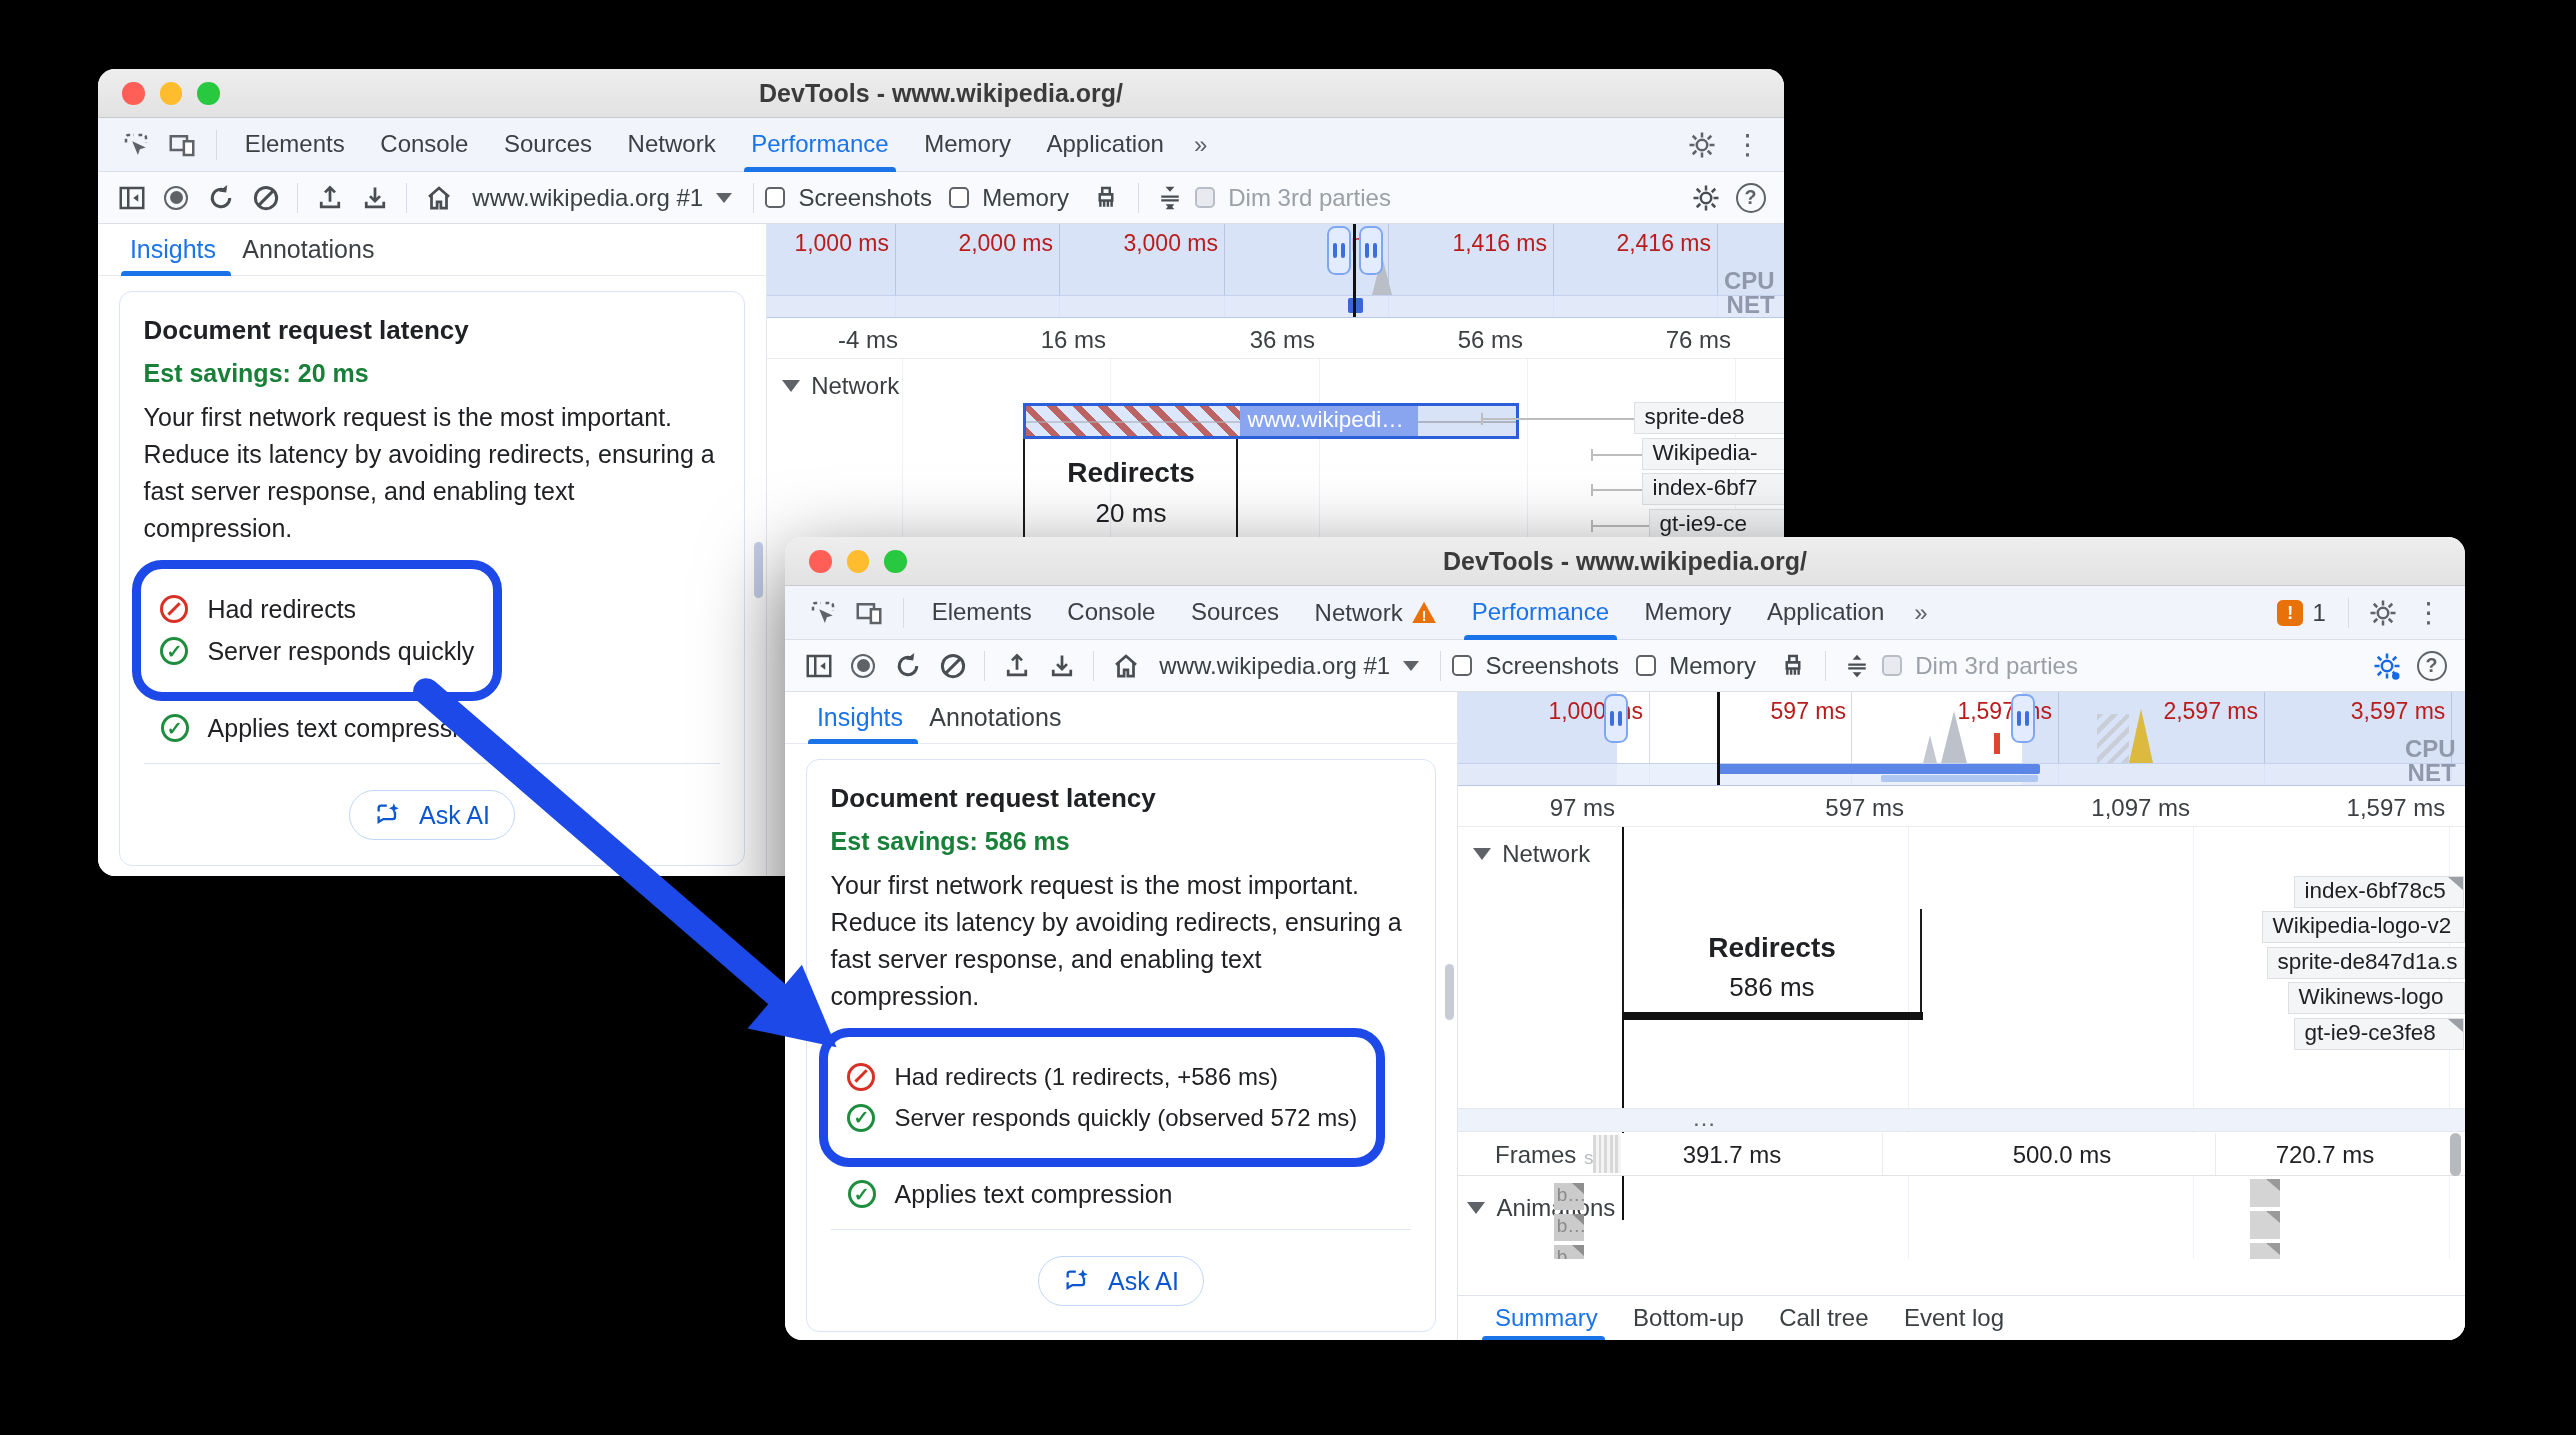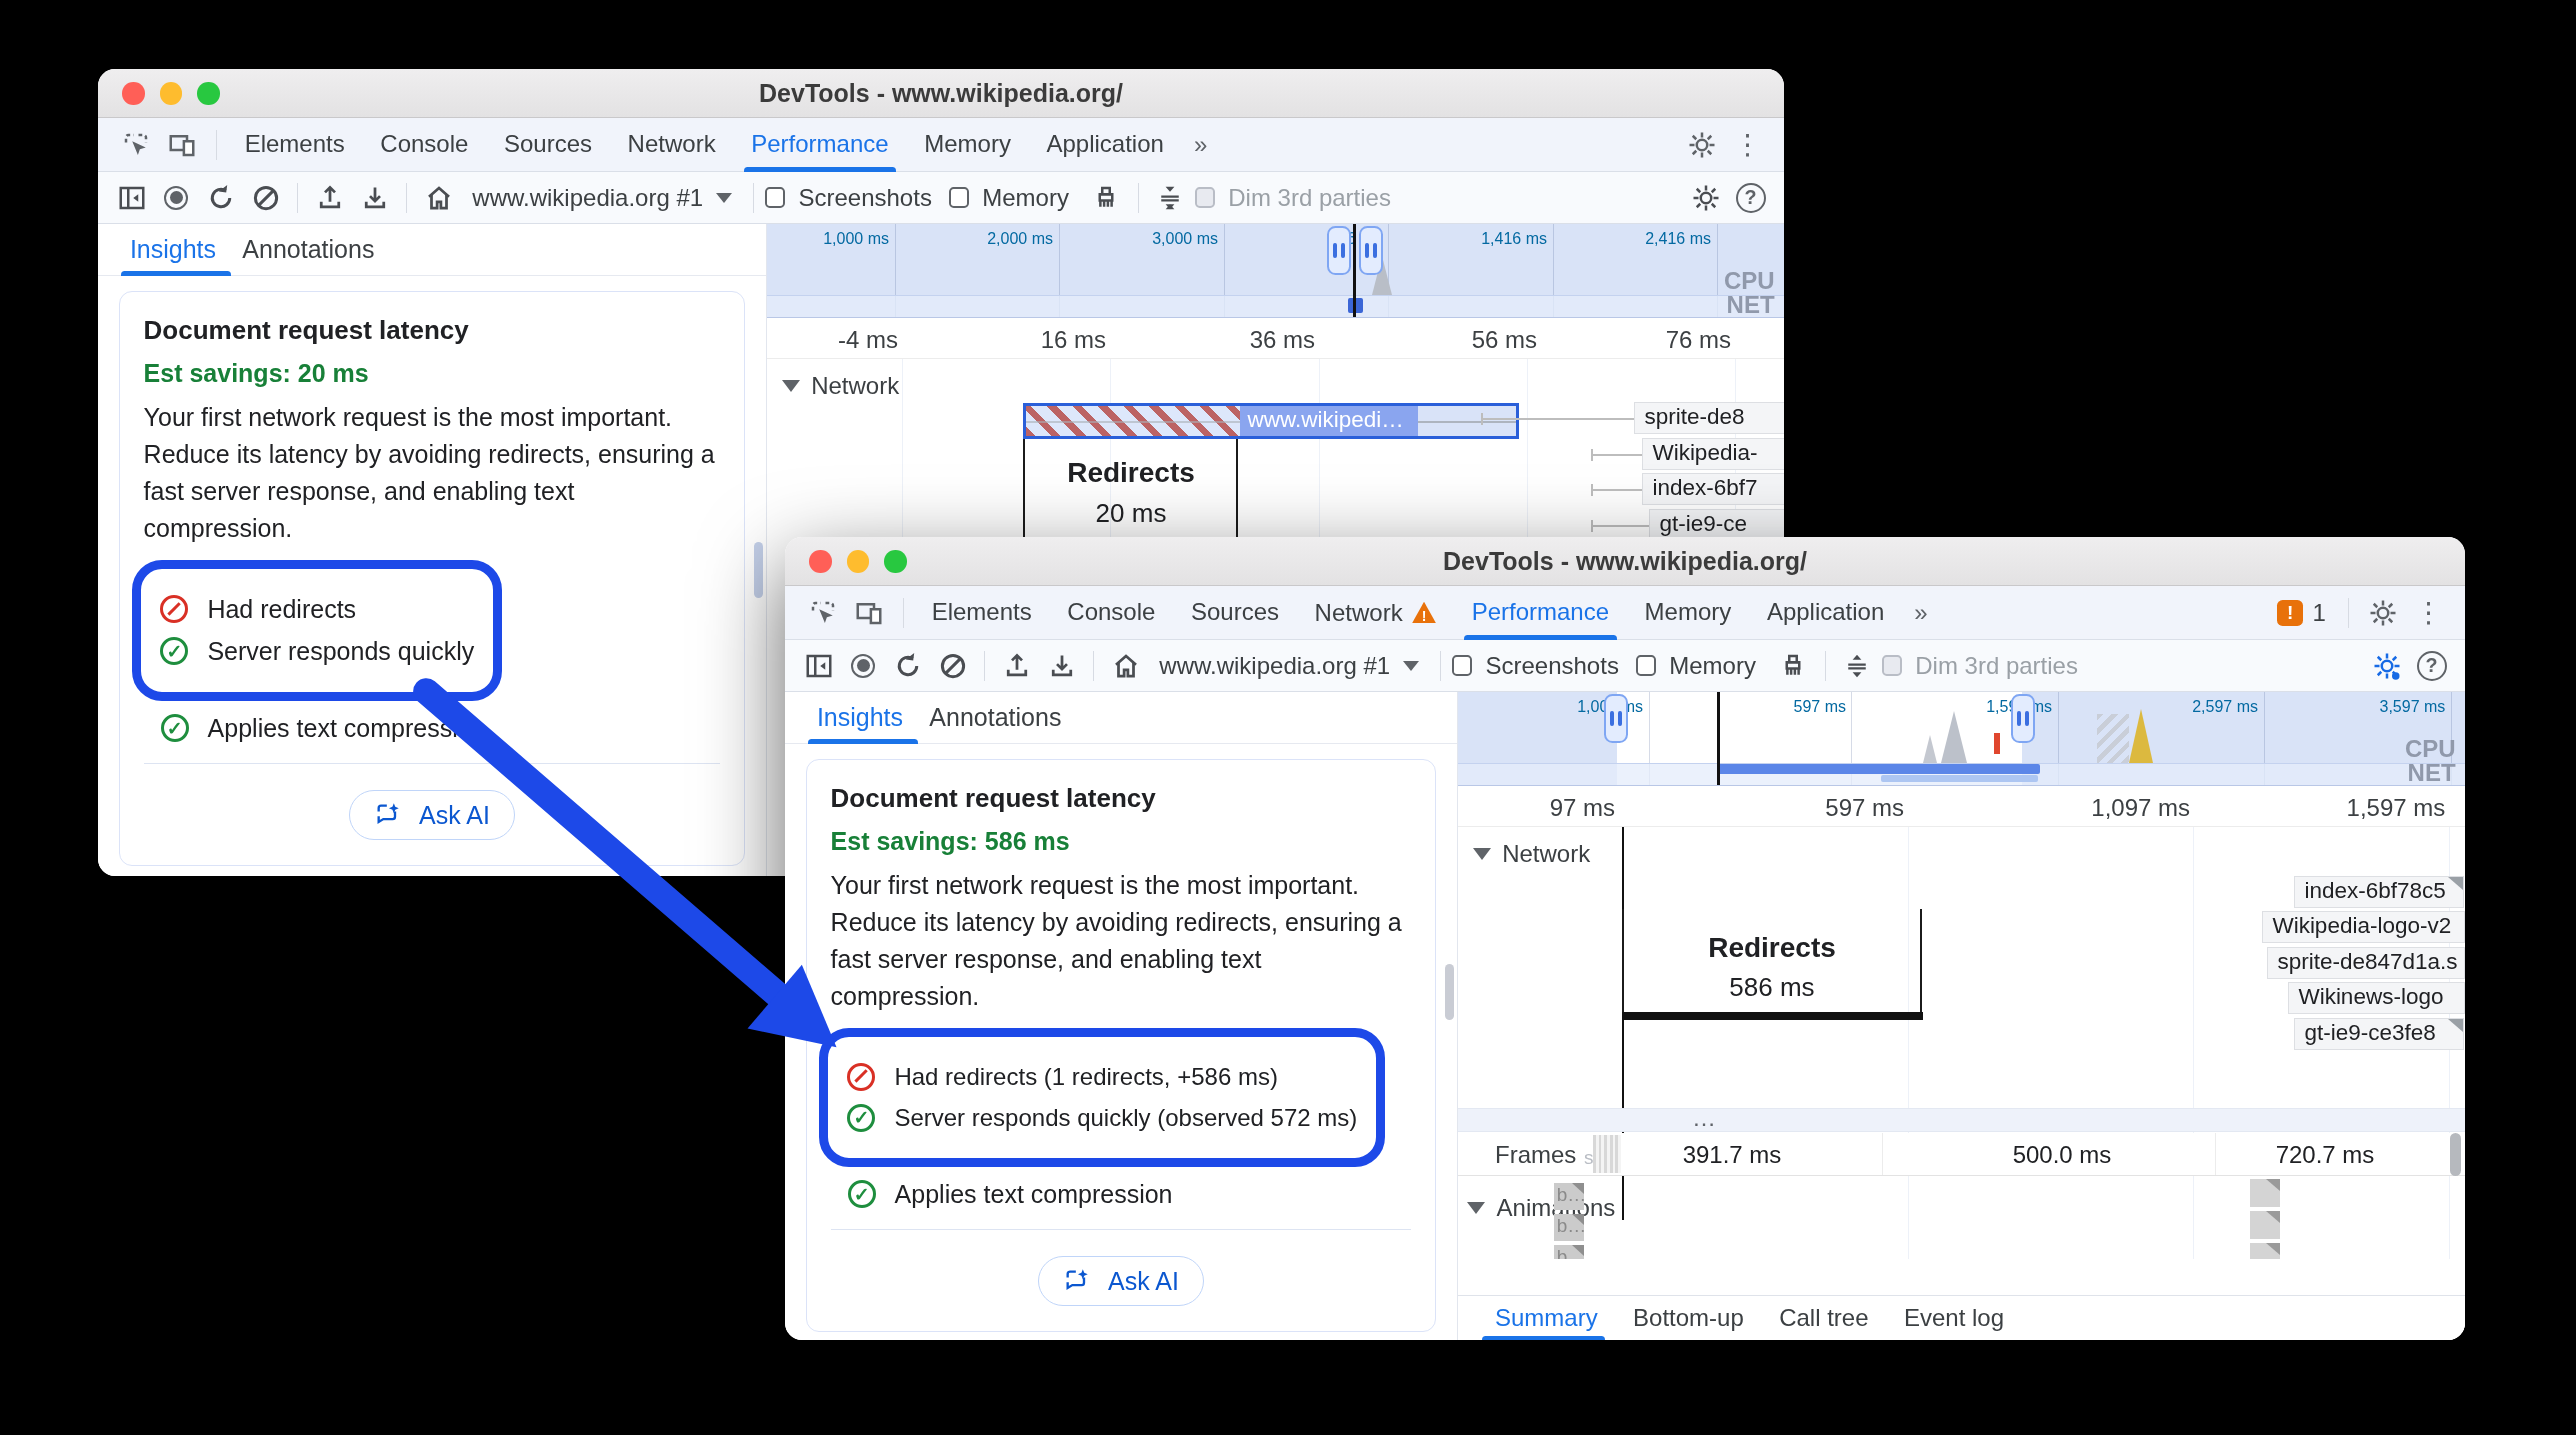--- a/index.html
+++ b/index.html
@@ -74,21 +74,21 @@
   .scrollthumb { position:absolute; width:9.4px; border-radius:4.7px; background:#c3cfe8; right:2.8px; }
 
   
   .tlpane { flex:1; display:flex; flex-direction:column; min-width:0; position:relative; background:#fff; }
   .overview { height:94px; flex:0 0 94px; position:relative; background:#d9e3f7; overflow:hidden;
               border-bottom:0.9px solid #b9c7e6; }
   .ov-white { position:absolute; top:0; bottom:0; background:#fff; }
   .netband { position:absolute; left:0; right:0; bottom:0; height:22.5px; background:rgba(228,236,251,.75);
              border-top:0.9px solid #c4d2ef; }
   .ov-tick { position:absolute; top:0; bottom:0; width:0.9px; background:rgba(90,110,160,.25); }
-  .ov-label { position:absolute; top:5.6px; font-size:16px; color:#0369a1; white-space:nowrap; }
+  .ov-label { position:absolute; top:5.6px; font-size:23px; color:#b91c1c; white-space:nowrap; }
   .cpu-net { position:absolute; right:9.4px; font-size:24px; font-weight:700; color:#9099ab; }
   .handle { position:absolute; top:1.9px; width:24px; height:49px; border-radius:8.4px; background:#e3ecfe;
             border:2.3px solid #7fa6f3; display:flex; align-items:center; justify-content:center; gap:4.7px; z-index:5; }
   .handle i { display:block; width:3.3px; height:15px; background:#3b6fe0; border-radius:1.9px; }
   .ovline { position:absolute; top:0; bottom:0; width:2.8px; background:#111; z-index:4; }
   .peak { position:absolute; bottom:22.5px; width:0; height:0; }
   .netbar { position:absolute; border-radius:1.9px; }
   .redmark { position:absolute; width:5.6px; height:20.6px; background:#e0462e; top:41px; z-index:6; }
   .hatch { position:absolute; bottom:22.5px; height:49px; width:32px;
            background:repeating-linear-gradient(135deg,#c9ced8 0 4.7px,transparent 4.7px 10.3px); }
@@ -358,21 +358,21 @@
             <i></i>
           </span>
         <span class="cpu-net" style="top:43px">CPU</span>
         <span class="cpu-net" style="bottom:-1.9px">NET</span>
       </div>
 
       <div class="ruler">
         <span class="r-label" style="right:886px">-4 ms</span>
         <span class="r-label" style="right:678px">16 ms</span>
         <span class="r-label" style="right:469px">36 ms</span>
-        <span class="r-label" style="right:247px">56 ms</span>
+        <span class="r-label" style="right:261px">56 ms</span>
         <span class="r-label" style="right:53px">76 ms</span>
       </div>
 
       <div class="flame">
         <span class="gridline" style="left:135px"></span>
           <span class="gridline" style="left:343px"></span>
         <span class="gridline" style="left:552px"></span>
           <span class="gridline" style="left:760px"></span>
         <span class="gridline" style="left:968px"></span>
         <div class="trklabel" style="left:15px; top:13px;">

